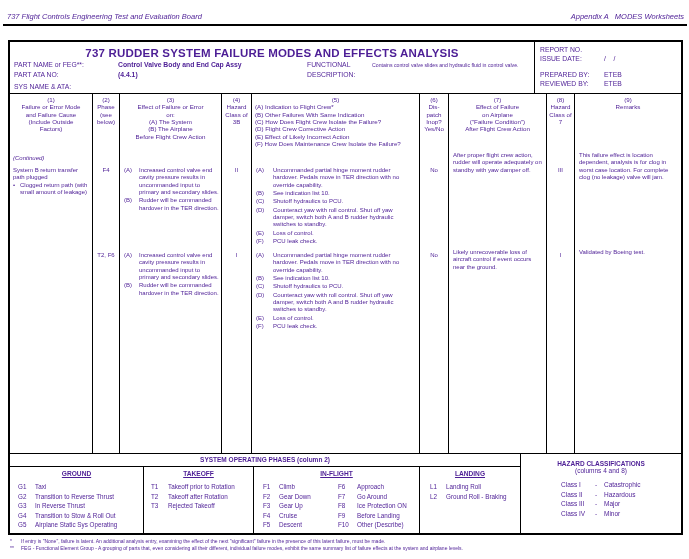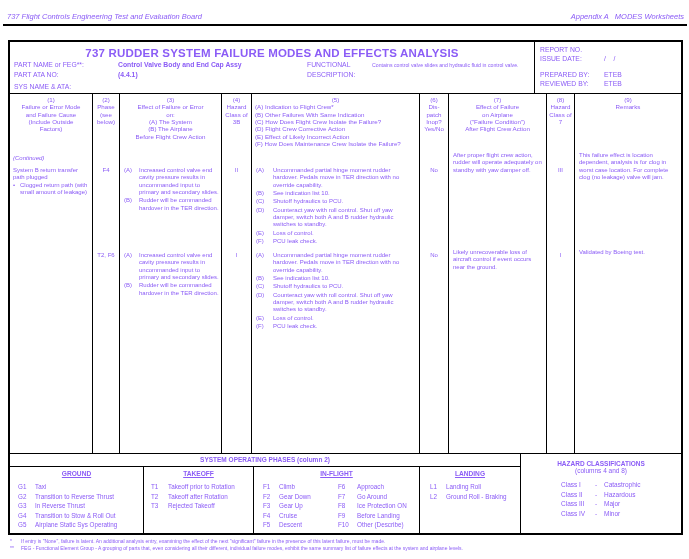--- a/index.html
+++ b/index.html
@@ -1,19 +1,19 @@
 <!DOCTYPE html>
 <html><head>
 <meta charset="utf-8">
 <style>
   * { margin: 0; padding: 0; box-sizing: border-box; }
   html,body { background: #ffffff; }
   .page {
     position: relative; width: 689px; height: 559px;
-    background: #ffffff; color: #8b5cf6;
+    background: #ffffff; color: #4c1d95;
     font-family: "Liberation Sans", "DejaVu Sans", sans-serif;
     overflow: hidden;
   }
   .pagehdr { position: absolute; left: 7px; right: 5px; top: 12px;
     display: flex; justify-content: space-between;
     font-style: italic; font-size: 7.5px; white-space: pre; }
   .pagehdr-rule { position: absolute; left: 3px; right: 2px; top: 24px; border-top: 2px solid #000; }
 
   .fmea-table { position: absolute; left: 8px; top: 40px; width: 675px; height: 495px;
     border: 2px solid #000; display: flex; flex-direction: column; }

